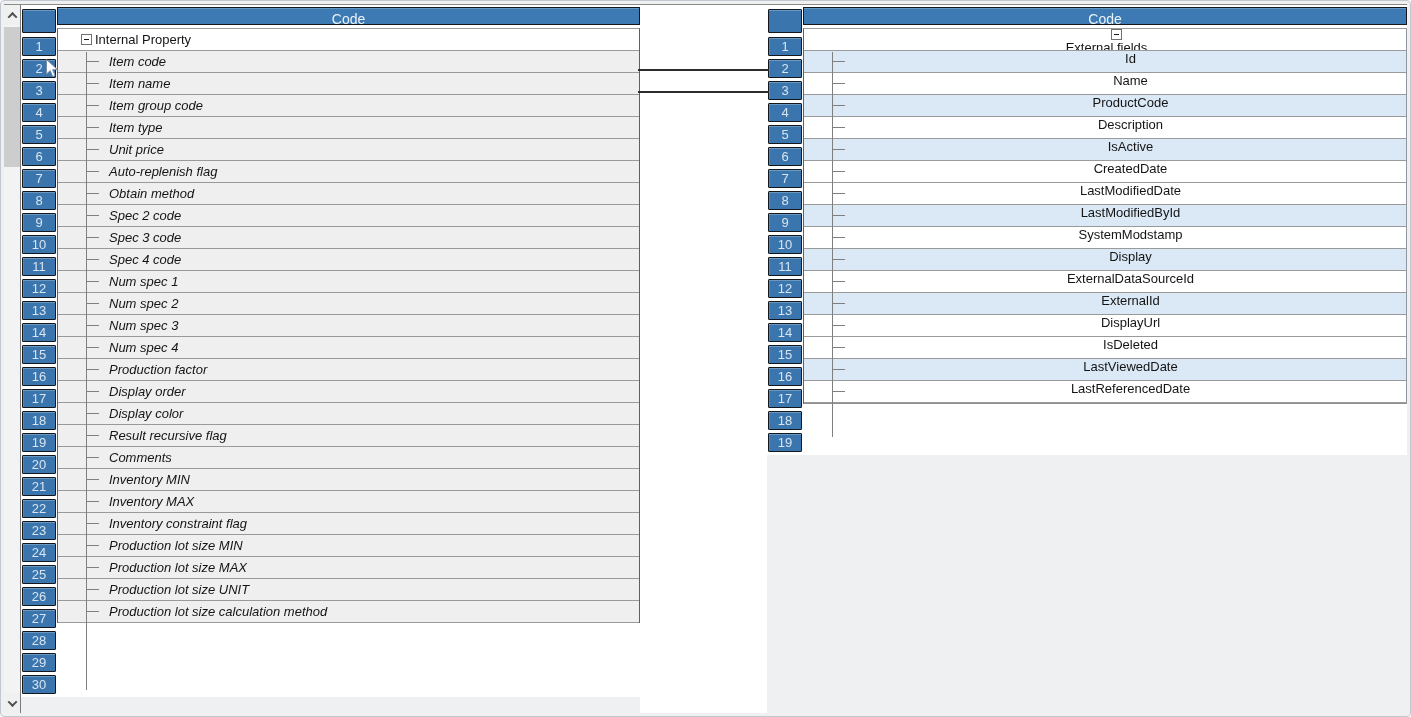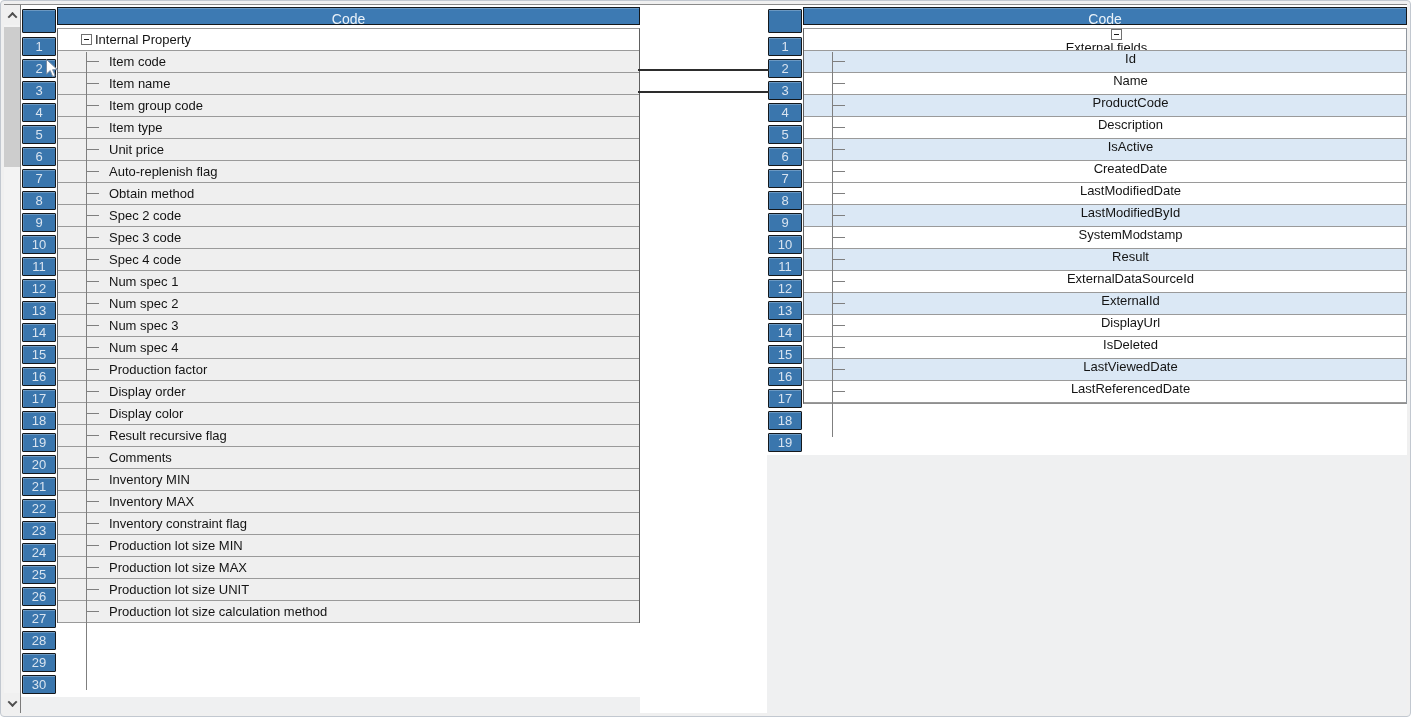--- a/index.html
+++ b/index.html
@@ -40,21 +40,21 @@
              background:var(--header-blue,#3D7AB3);border:1px solid #14181C;
              color:var(--header-text,#EAF2F9);font-size:14px;line-height:22px;text-align:center;
              box-shadow:inset 0 1px 0 rgba(255,255,255,.22);}
   .rows{position:relative;margin-top:3px;box-sizing:border-box;
         border-top:1px solid var(--separator,#9A9A9A);
         border-left:1px solid #606060;border-right:1px solid #606060;}
   .panel.right .rows{border-right:1px solid #8F969E;border-bottom:1px solid #8F8F8F;}
 
   .trow{position:relative;height:22px;box-sizing:border-box;border-bottom:1px solid var(--separator,#9A9A9A);
         display:flex;align-items:center;font-size:13px;color:#141414;white-space:nowrap;overflow:hidden;}
-  .panel.left .trow.child{background:var(--row-gray,#EFEFEF);}
+  .panel.left .trow.child{background:var(--row-gray,#EFEFEF);font-style:italic;}
   .panel.left .trow.root{background:#FFFFFF;}
   .panel.right .trow{background:#FFFFFF;flex-direction:column;}
   .panel.right .trow.alt{background:var(--row-alt-blue,#DBE8F5);align-items:center;}
   .trow.child{padding-left:51px;}
   .trow.child::before{content:"";position:absolute;left:28px;top:10px;width:13px;height:1px;
                       background:var(--tree-line,#7F7F7F);}
   .expander{flex:0 0 11px;width:11px;height:11px;margin-left:23px;box-sizing:border-box;
             background:#FFFFFF;border:1px solid #707070;position:relative;}
   .expander::after{content:"";position:absolute;left:2px;right:2px;top:4px;height:1px;background:#1A1A1A;}
   .rootlabel{margin-left:3px;}
@@ -268,21 +268,21 @@
             <div class="trow child">
               <span class="childlabel">LastModifiedDate</span>
             </div>
             <div class="trow child alt">
               <span class="childlabel">LastModifiedById</span>
             </div>
             <div class="trow child">
               <span class="childlabel">SystemModstamp</span>
             </div>
             <div class="trow child alt">
-              <span class="childlabel">Result</span>
+              <span class="childlabel">Display</span>
             </div>
             <div class="trow child">
               <span class="childlabel">ExternalDataSourceId</span>
             </div>
             <div class="trow child alt">
               <span class="childlabel">ExternalId</span>
             </div>
             <div class="trow child">
               <span class="childlabel">DisplayUrl</span>
             </div>

